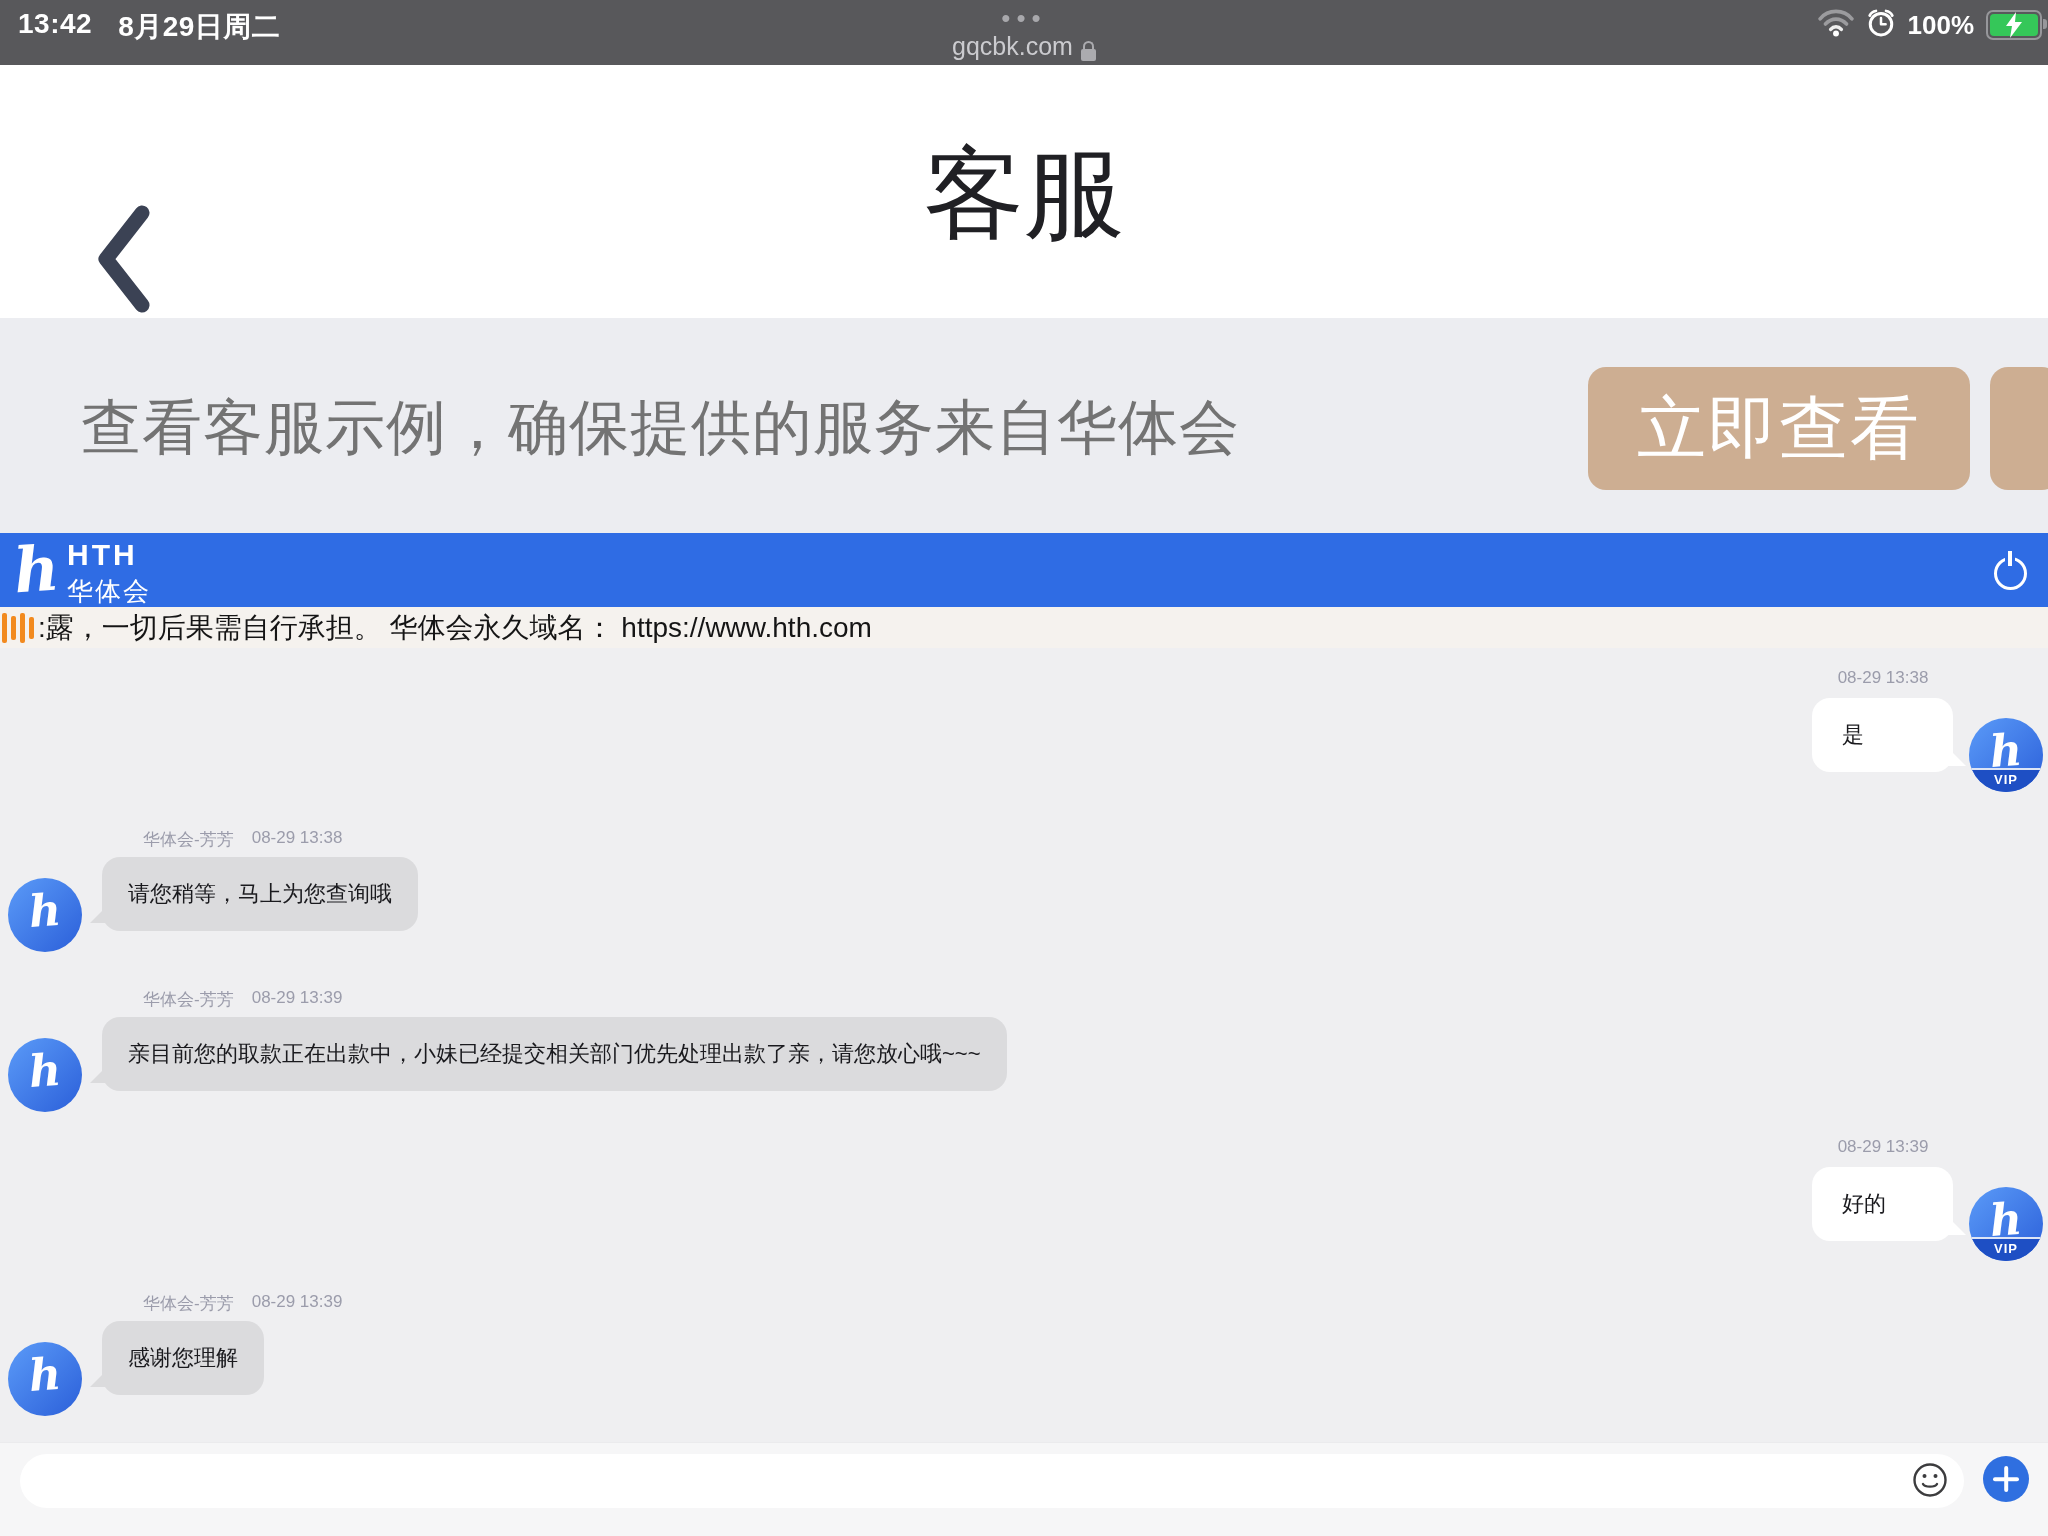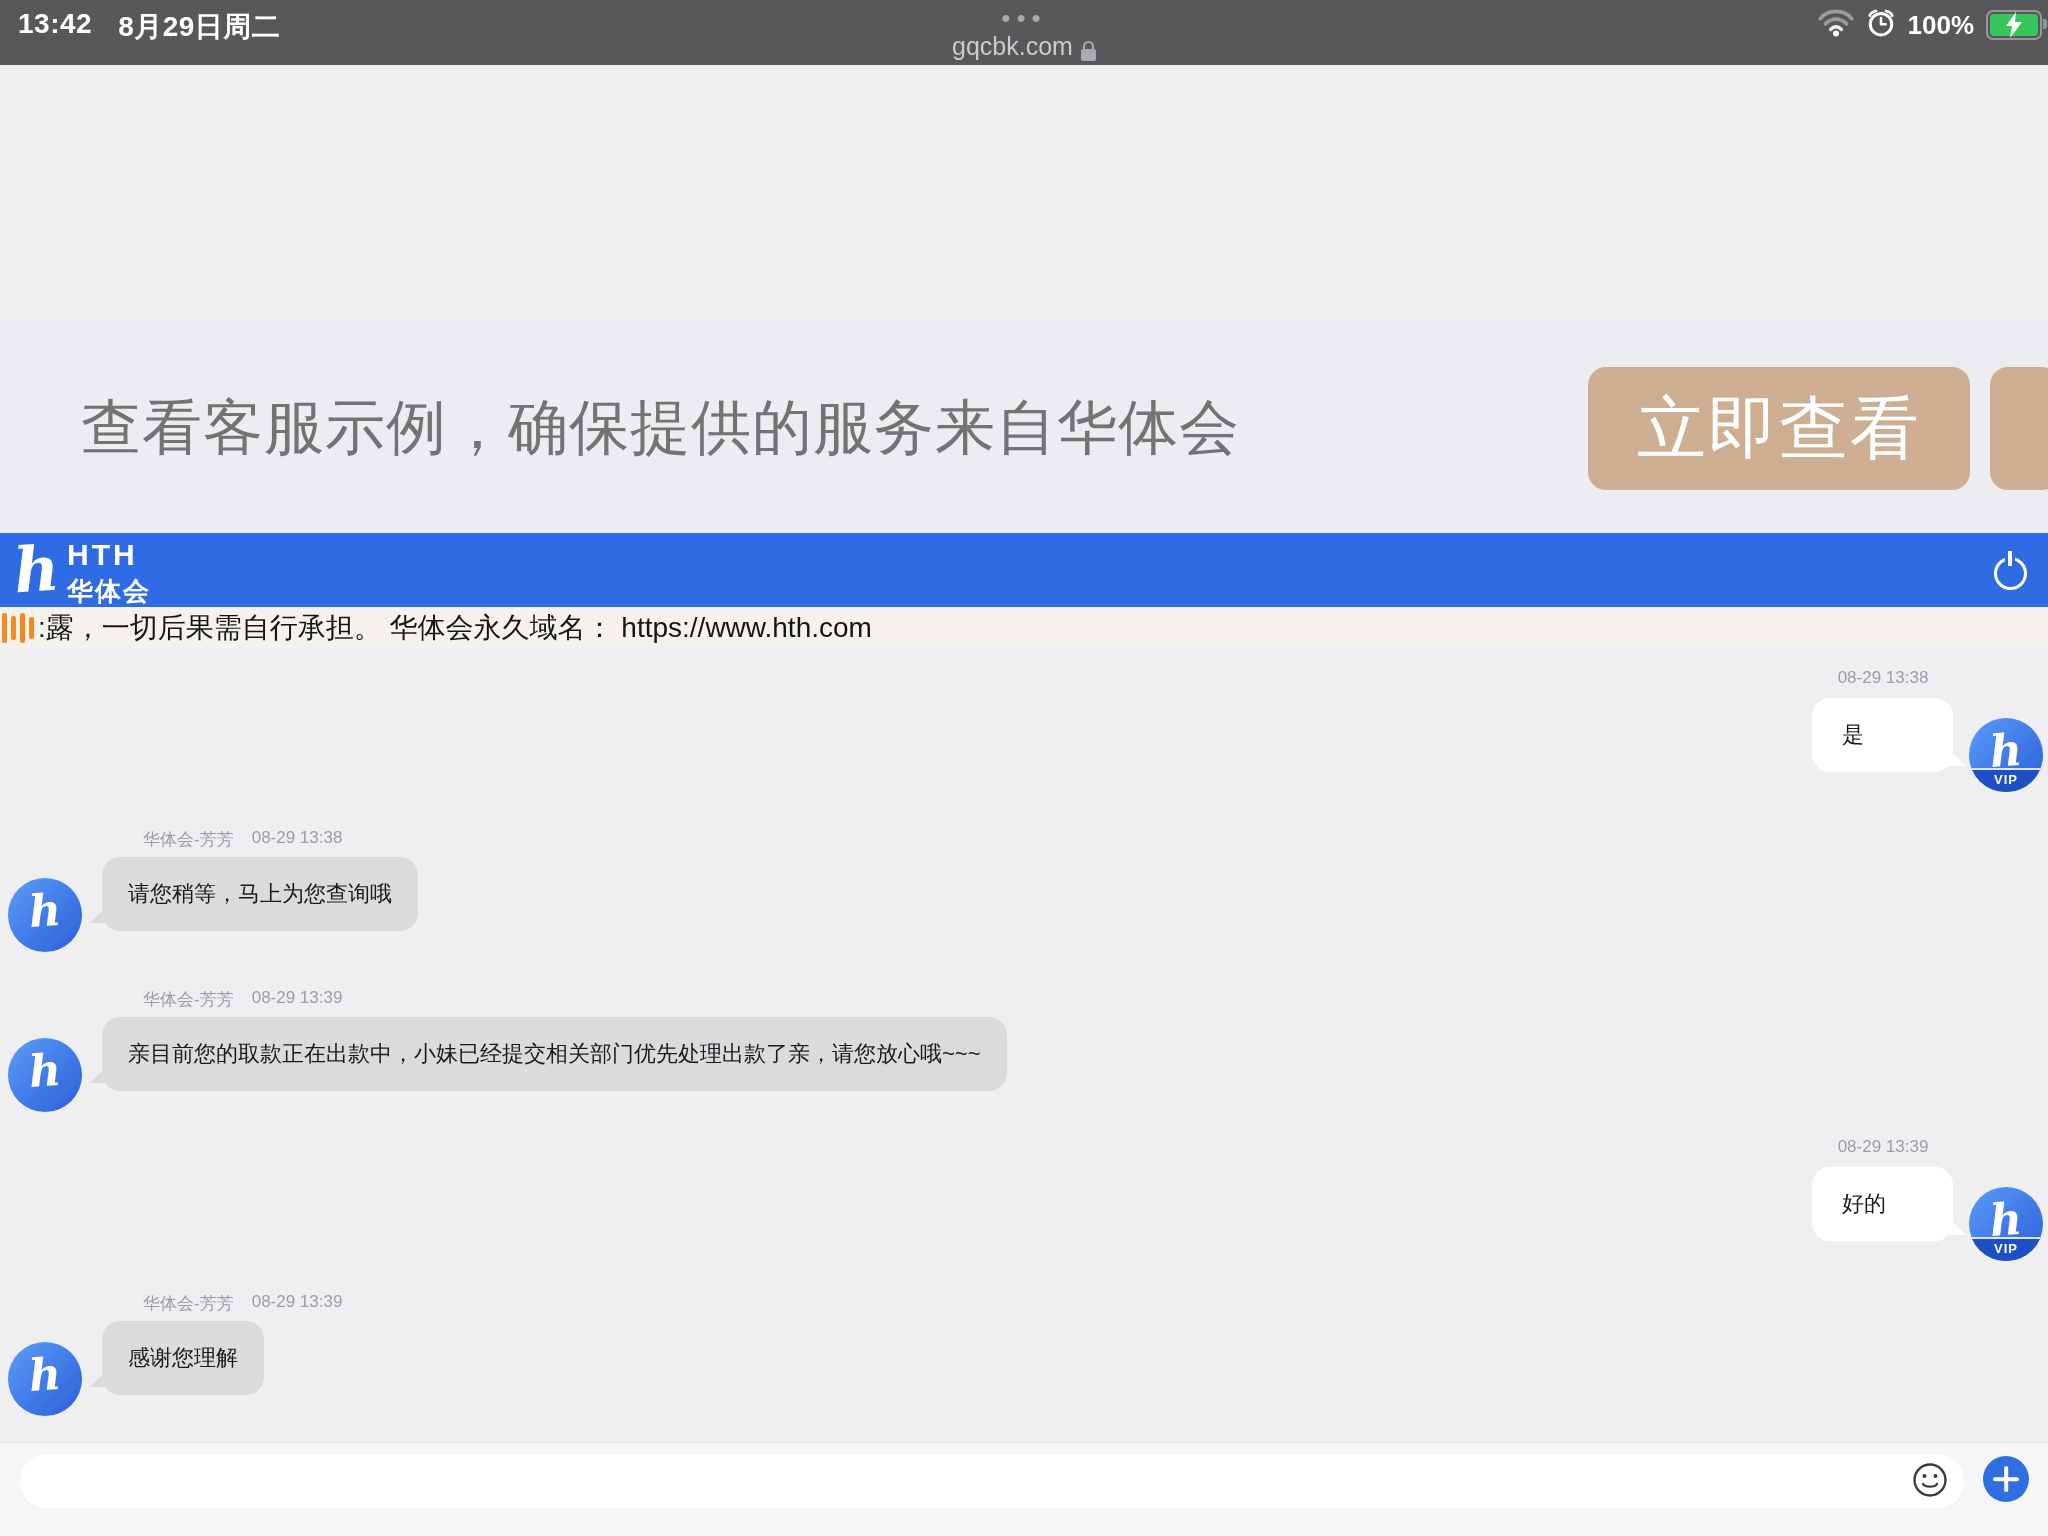--- a/index.html
+++ b/index.html
@@ -31,21 +31,21 @@
   .banner-msg{position:absolute;left:75px;top:70px;font-size:60px;color:#737373;letter-spacing:1px;white-space:nowrap;margin-left:6px;}
   .banner-btn{position:absolute;left:1588px;top:49px;width:382px;height:123px;background:#CDAE92;border:none;border-radius:18px;color:#fff;font-size:69px;font-family:inherit;letter-spacing:2px;cursor:pointer;}
   .banner-btn-partial{position:absolute;left:1990px;top:49px;width:70px;height:123px;background:#CDAE92;border:none;border-radius:18px;cursor:pointer;}
 
   
   .brand-bar{position:absolute;top:533px;left:0;width:2048px;height:74px;background:#2F6CE4;color:#fff;}
   .logo{position:absolute;left:14px;top:2px;display:flex;align-items:center;gap:8px;}
   .logo-mark{font-family:"DejaVu Serif",serif;font-style:italic;font-weight:bold;font-size:62px;line-height:70px;transform:rotate(-4deg);}
   .logo-words{display:flex;flex-direction:column;justify-content:center;line-height:1;margin-top:4px;}
   .logo-en{font-size:30px;font-weight:bold;letter-spacing:3px;}
-  .logo-cn{font-size:26px;font-weight:bold;margin-top:8px;letter-spacing:2px;}
+  .logo-cn{font-size:26px;font-weight:normal;margin-top:8px;letter-spacing:2px;}
   .power-btn{position:absolute;right:18px;top:19px;width:40px;height:40px;background:none;border:none;cursor:pointer;padding:0;}
   .power-icon{position:relative;display:block;width:27px;height:27px;border:3.5px solid #fff;border-radius:50%;margin:3px auto 0;}
   .power-icon::after{content:'';position:absolute;left:50%;top:-9px;transform:translateX(-50%);width:4px;height:15px;background:#fff;border-left:3px solid #2F6CE4;border-right:3px solid #2F6CE4;}
 
   
   .notice-bar{position:absolute;top:607px;left:0;width:2048px;height:41px;background:#F5F2EE;display:flex;align-items:center;overflow:hidden;}
   .horn{display:flex;align-items:center;gap:4px;margin-left:2px;}
   .horn i{display:block;width:5px;background:#F28A1E;border-radius:2px;}
   .horn i:nth-child(1){height:30px;}
   .horn i:nth-child(2){height:24px;}
@@ -123,20 +123,30 @@
       <span class="battery">
         <span class="fill"></span>
         <span class="tip"></span>
         <svg width="24" height="28" viewBox="0 0 24 28">
           <polygon points="14,1 4,15 10,15 8,27 20,11 13,11" fill="#FFFFFF"></polygon>
         </svg>
       </span>
     </div>
   </div>
 
+  <div class="header">
+    <button class="back-btn">
+      <span>
+        <svg width="62" height="108" viewBox="0 0 62 108">
+          <polyline points="50,8 14,54 50,100" stroke="#3B4254" stroke-width="15" fill="none" stroke-linecap="round" stroke-linejoin="round"></polyline>
+        </svg>
+      </span>
+    </button>
+    <div class="page-title">客服</div>
+  </div>
 
   <div class="banner">
     <div class="banner-msg">查看客服示例，确保提供的服务来自华体会</div>
     <button class="banner-btn">立即查看</button>
     <button class="banner-btn-partial"></button>
   </div>
 
   <div class="brand-bar">
     <div class="logo">
       <span class="logo-mark">h</span>

